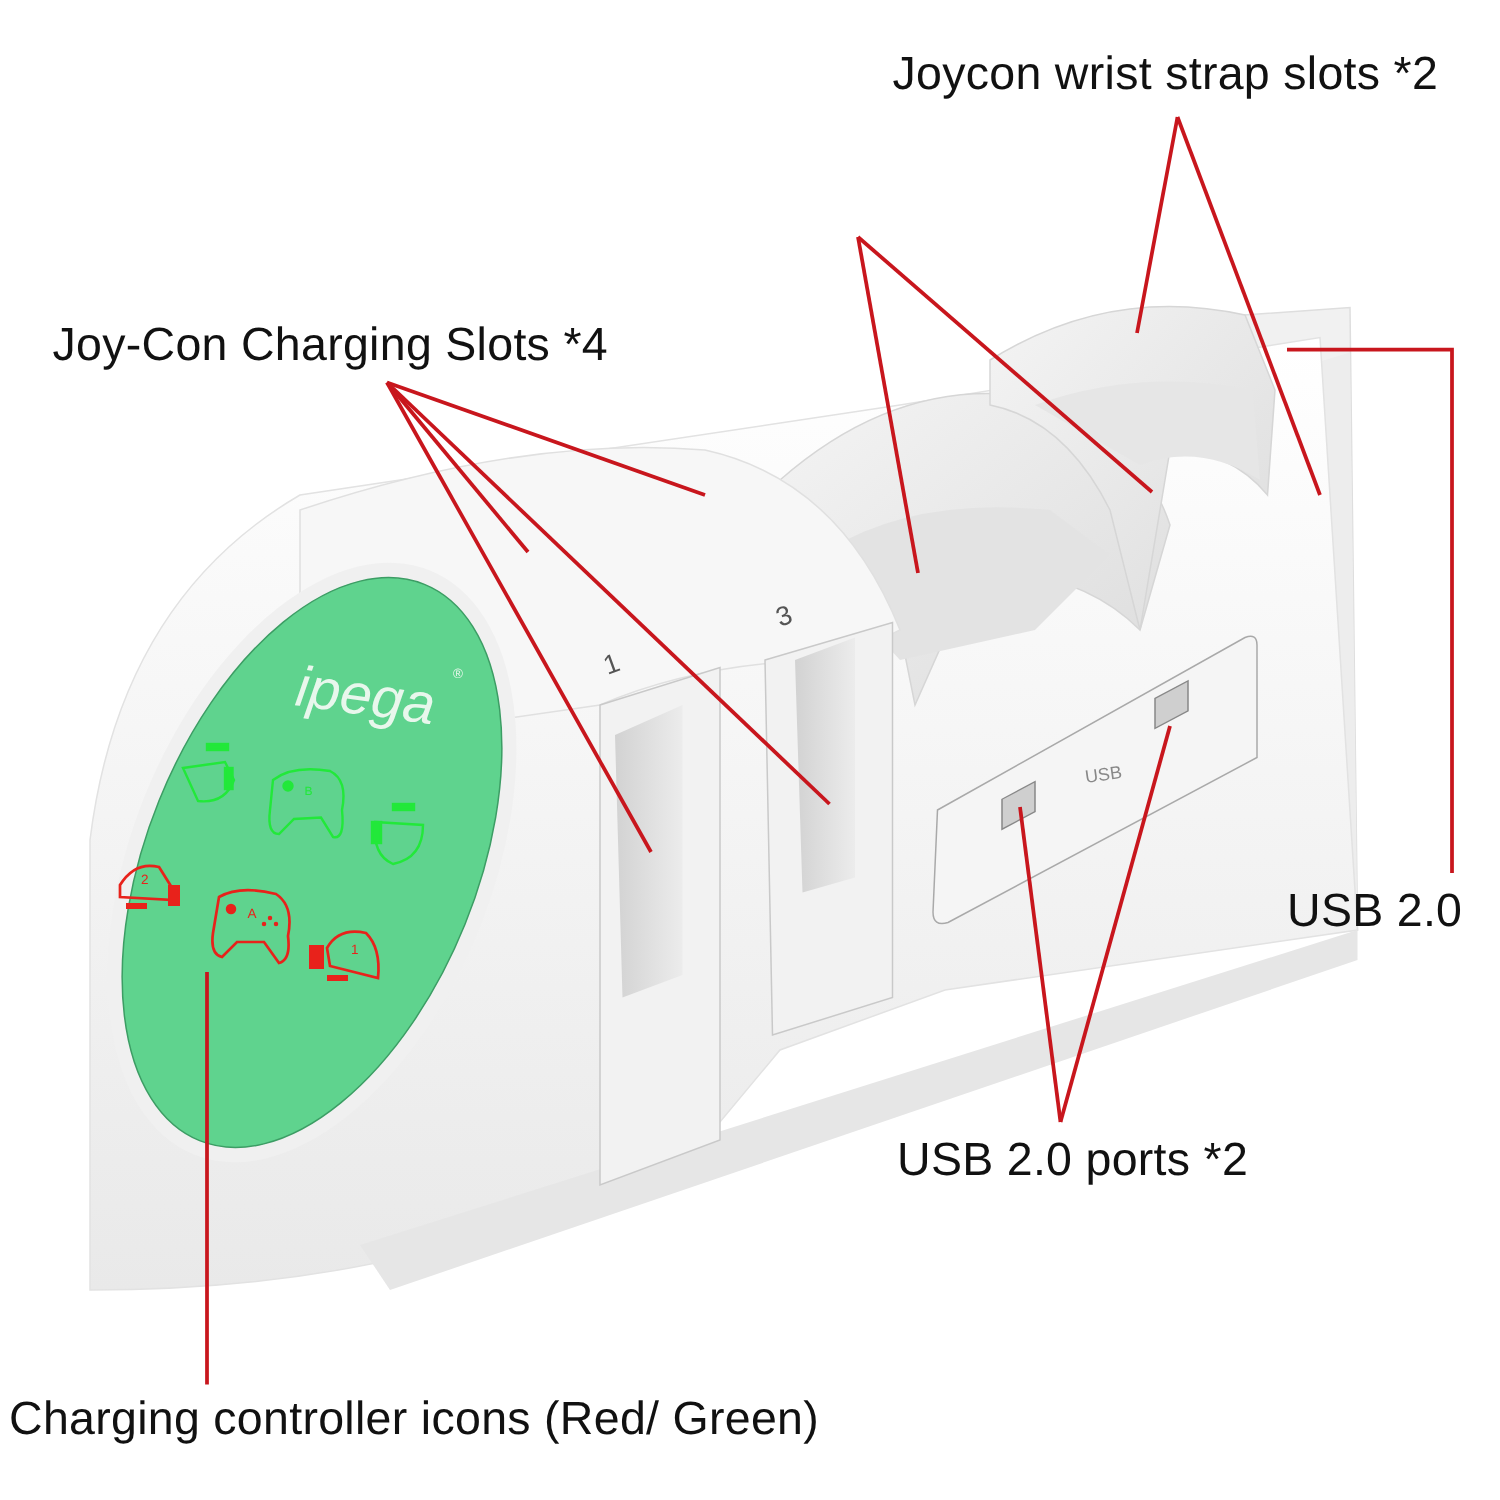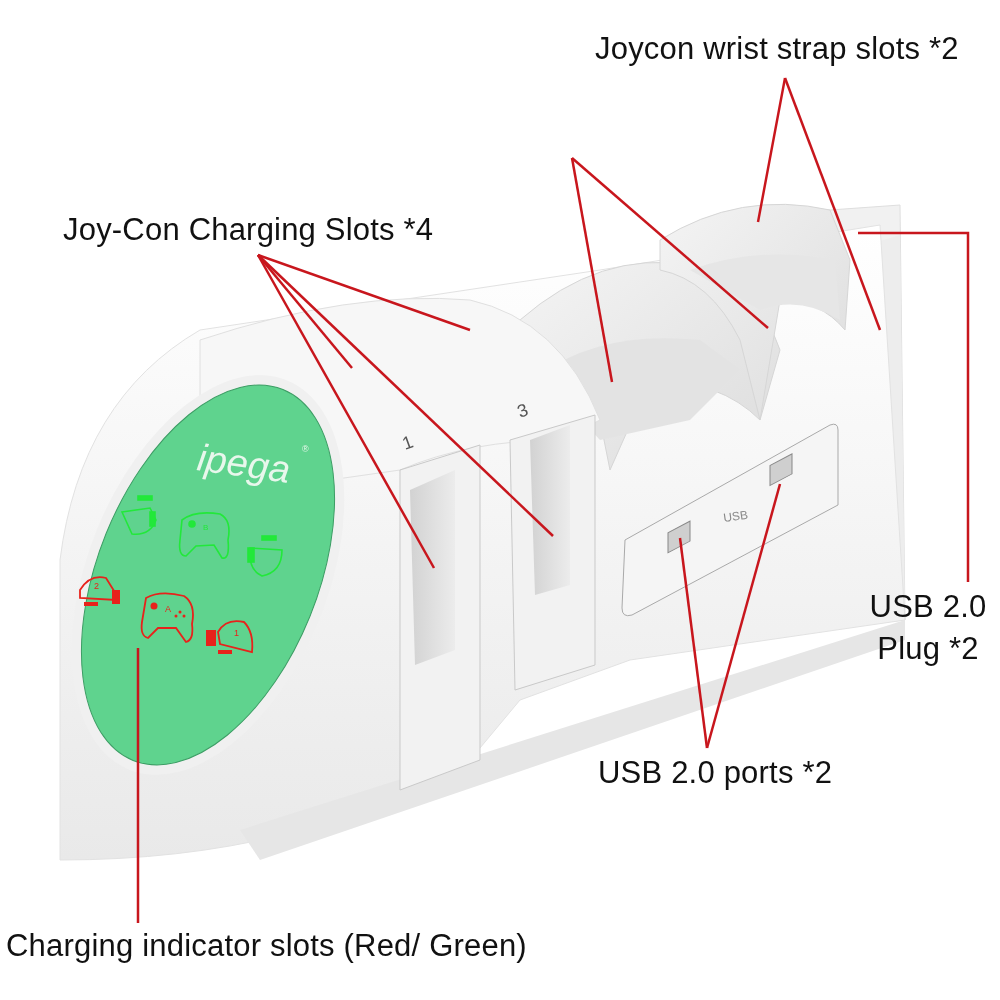--- a/index.html
+++ b/index.html
@@ -1,20 +1,20 @@
 <!DOCTYPE html>
 <html><head>
 <meta charset="utf-8">
 <style>
   html, body { margin: 0; padding: 0; background: #ffffff; }
   body { width: 1000px; height: 1000px; position: relative; overflow: hidden;
          font-family: "Liberation Sans", sans-serif; }
   .stage { position: absolute; left: 0; top: 0; width: 1000px; height: 1000px; }
   .label { position: absolute; color: #111111; font-size: 31px; line-height: 36px; white-space: nowrap; letter-spacing: 0.2px; }
-  .label.center { text-align: center; }
+  .label.center { text-align: left; }
   svg { position: absolute; left: 0; top: 0; }
 </style>
 </head>
 <body>
 
 <div class="stage">
 
   <svg width="1000" height="1000" viewBox="0 0 1000 1000">
     <defs>
       <linearGradient id="bodyGrad" x1="0" y1="0" x2="0" y2="1">
@@ -139,20 +139,19 @@
       <polyline points="858,233 968,233 968,582"></polyline>
 
       <line x1="707" y1="748" x2="680" y2="538"></line>
       <line x1="707" y1="748" x2="780" y2="484"></line>
 
       <line x1="138" y1="648" x2="138" y2="923"></line>
     </g>
   </svg>
 
   <div class="label" style="left:583px; top:31px;margin-left:12px;">Joycon wrist strap slots *2</div>
-  <div class="label" style="left:35px; top:212px;margin-left:28px;">Joy-Con Charging Slots *4</div>
+  <div class="label" style="left:35px; top:212px;">Joy-Con Charging Slots *4</div>
   <div class="label center" style="left:858px; top:589px; width:140px;">
     <div>USB 2.0</div>
-    <div style="margin-top:6px;">Plug *2</div>
   </div>
   <div class="label" style="left:598px; top:755px;">USB 2.0 ports *2</div>
-  <div class="label" style="left:6px; top:928px;">Charging indicator slots (Red/ Green)</div>
+  <div class="label" style="left:6px; top:928px;">Charging controller icons (Red/ Green)</div>
 </div>
 
 </body></html>

